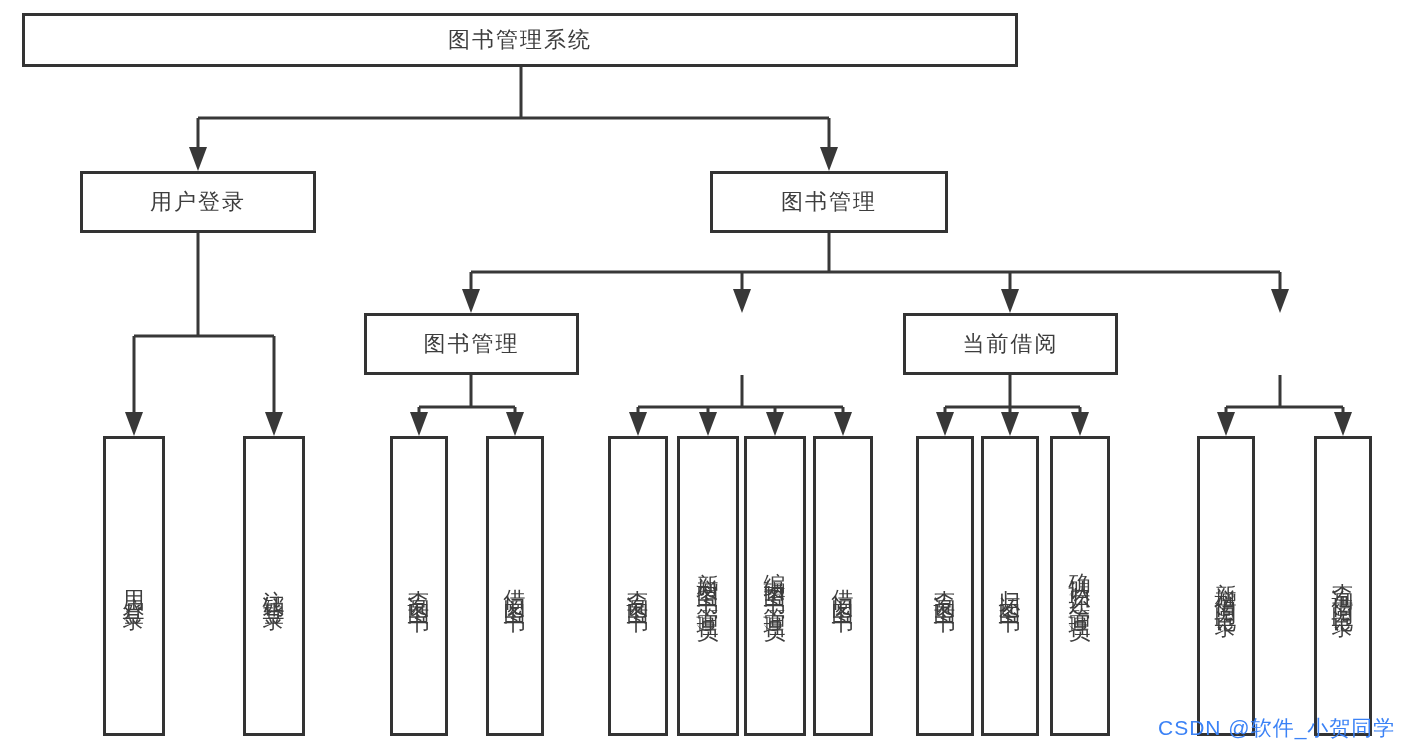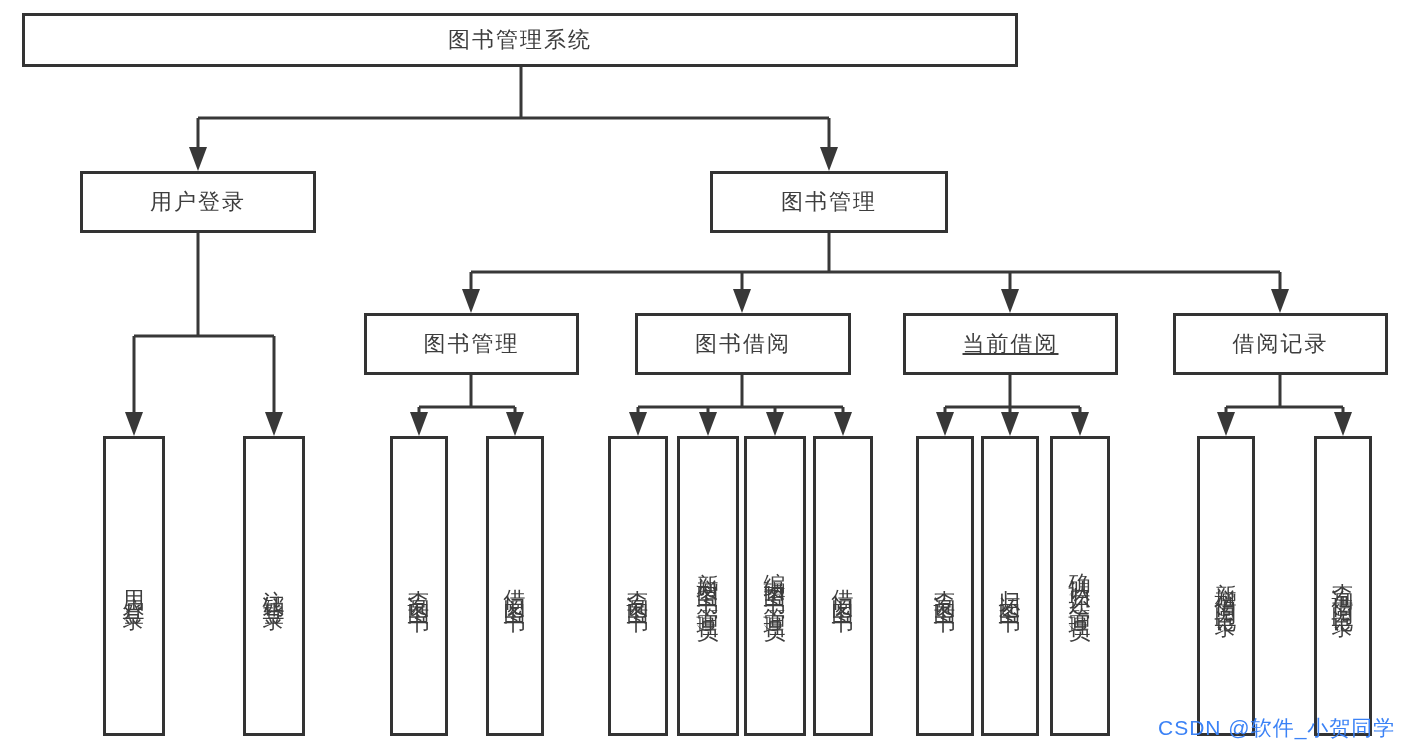--- a/index.html
+++ b/index.html
@@ -123,23 +123,21 @@
       <polygon points="1334,412 1352,412 1343,436"></polygon>
     </g>
   </svg>
 
   <div class="box hbox" style="left:22px; top:13px; width:996px; height:54px;">图书管理系统</div>
 
   <div class="box hbox" style="left:80px; top:171px; width:236px; height:62px;">用户登录</div>
   <div class="box hbox" style="left:710px; top:171px; width:238px; height:62px;font-family:Liberation Serif, serif;">图书管理</div>
 
   <div class="box hbox" style="left:364px; top:313px; width:215px; height:62px;">图书管理</div>
-  <div class="box hbox" style="left:635px; top:313px; width:216px; height:62px;">图书借阅</div>
-  <div class="box hbox" style="left:903px; top:313px; width:215px; height:62px;text-decoration:underline;">当前借阅</div>
-  <div class="box hbox" style="left:1173px; top:313px; width:215px; height:62px;">借阅记录</div>
+  <div class="box hbox" style="left:903px; top:313px; width:215px; height:62px;">当前借阅</div>
 
   <div class="box vbox" style="left:103px; top:436px; width:62px; height:300px;">用户登录</div>
   <div class="box vbox" style="left:243px; top:436px; width:62px; height:300px;">注销登录</div>
 
   <div class="box vbox" style="left:390px; top:436px; width:58px; height:300px;">查询图书</div>
   <div class="box vbox" style="left:486px; top:436px; width:58px; height:300px;">借阅图书</div>
 
   <div class="box vbox" style="left:608px; top:436px; width:60px; height:300px;">查询图书</div>
   <div class="box vbox" style="left:677px; top:436px; width:62px; height:300px;">新增图书（管理员）</div>
   <div class="box vbox" style="left:744px; top:436px; width:62px; height:300px;">编辑图书（管理员）</div>

